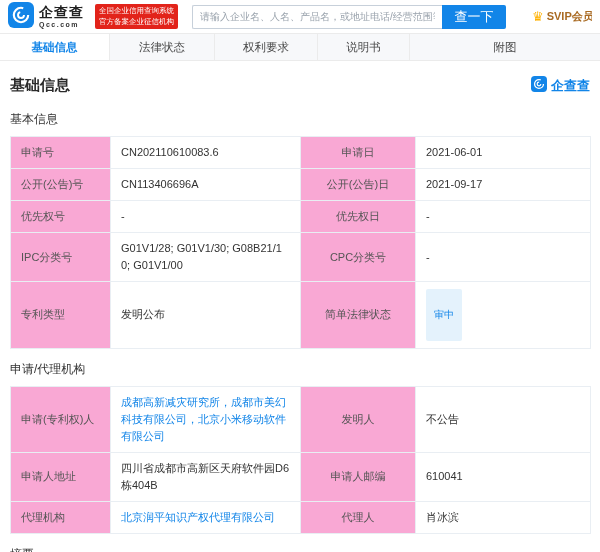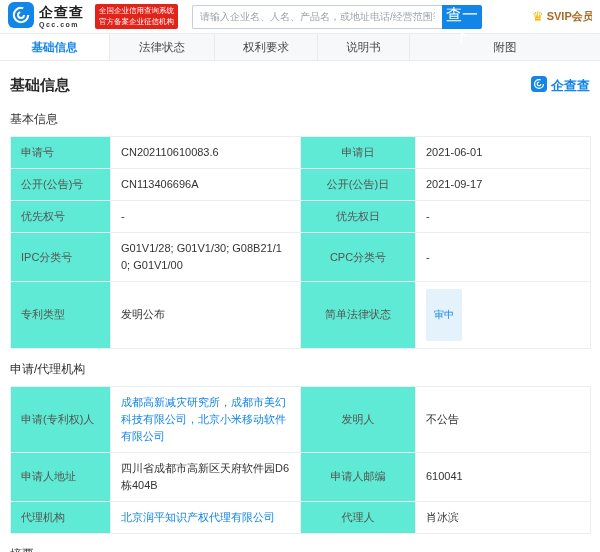--- a/index.html
+++ b/index.html
@@ -10,41 +10,41 @@
   
   .header { height:33px; display:flex; align-items:center; padding:0 8px; background:#fff; }
   .logo-block { display:flex; align-items:center; gap:5px; }
   .logo-txt { display:flex; flex-direction:column; line-height:1; }
   .logo-name { font-size:14px; font-weight:bold; color:#222; letter-spacing:1px; }
   .logo-domain { font-size:7px; font-weight:bold; color:#333; letter-spacing:1.5px; margin-top:2px; }
   .red-badge { background:#e2231a; color:#fff; font-size:7.5px; line-height:1.45; padding:2px 4px; border-radius:2px; margin-left:11px; white-space:nowrap; }
   .search-wrap { display:flex; align-items:center; margin-left:14px; }
   .search-input { width:250px; height:24px; border:1px solid #c7d0da; border-right:none; border-radius:2px 0 0 2px; font-size:10px; padding:0 7px; color:#666; outline:none; font-family:inherit; }
   .search-input::placeholder { color:#9aa3ad; }
-  .search-btn { width:40px; height:24px; background:#1285e8; color:#fff; font-size:16px; border:none; border-radius:0 2px 2px 0; cursor:pointer; font-family:inherit; }
+  .search-btn { width:64px; height:24px; background:#1285e8; color:#fff; font-size:13px; border:none; border-radius:0 2px 2px 0; cursor:pointer; font-family:inherit; }
   .svip { margin-left:auto; display:flex; align-items:center; gap:3px; font-size:11px; font-weight:bold; color:#a96a22; white-space:nowrap; overflow:hidden; max-width:60px; }
   .crown { color:#ffb100; font-size:13px; line-height:1; }
 
   
   .tabs { display:flex; height:28px; background:#f7f8fa; border-top:1px solid #ebebeb; border-bottom:1px solid #ebebeb; }
   .tab { display:flex; align-items:center; justify-content:center; font-size:11.5px; color:#4a4a4a; border-right:1px solid #ebebeb; cursor:pointer; }
   .tab.t0 { width:110px; } .tab.t1 { width:105px; } .tab.t2 { width:103px; }
   .tab.t3 { width:92px; }  .tab.t4 { width:190px; border-right:none; }
   .tab.active { color:#1285e8; background:#fff; font-weight:bold; }
 
   
   .content { padding:0 10px 6px; background:#fff; }
   .page-head { display:flex; justify-content:space-between; align-items:center; padding:15px 0 4px; }
   .page-title { font-size:15px; font-weight:bold; color:#2b2b2b; }
   .watermark { display:flex; align-items:center; gap:4px; font-size:13px; font-weight:bold; color:#1285e8; }
   .section-title { font-size:12px; font-weight:normal; color:#333; margin:12px 0 8px; }
 
   table { width:580px; border-collapse:collapse; font-size:11px; table-layout:fixed; }
   td { border:1px solid #e9eef3; padding:7px 10px; line-height:1.55; vertical-align:middle; word-break:break-all; }
-  td.lbl  { background:#5eead4; color:#555; width:100px;margin-left:41px; }
+  td.lbl  { background:#f9a8d4; color:#555; width:100px;margin-left:41px; }
   td.val  { color:#333; width:190px; background:#fff; }
   td.lbl2 { width:115px;text-align:center; }
   td.val2 { width:175px; }
   .link { color:#1285e8; cursor:pointer; }
   .badge { display:inline-block; background:#e4f2fc; color:#1285e8; font-size:10px; padding:18px 8px; border-radius:2px; }
 
   .abstract-box { width:580px; border:1px solid #e9eef3; padding:8px 10px; font-size:11px; line-height:1.75; color:#404040; text-align:justify; background:#fff; }
 </style>
 </head>
 <body>

